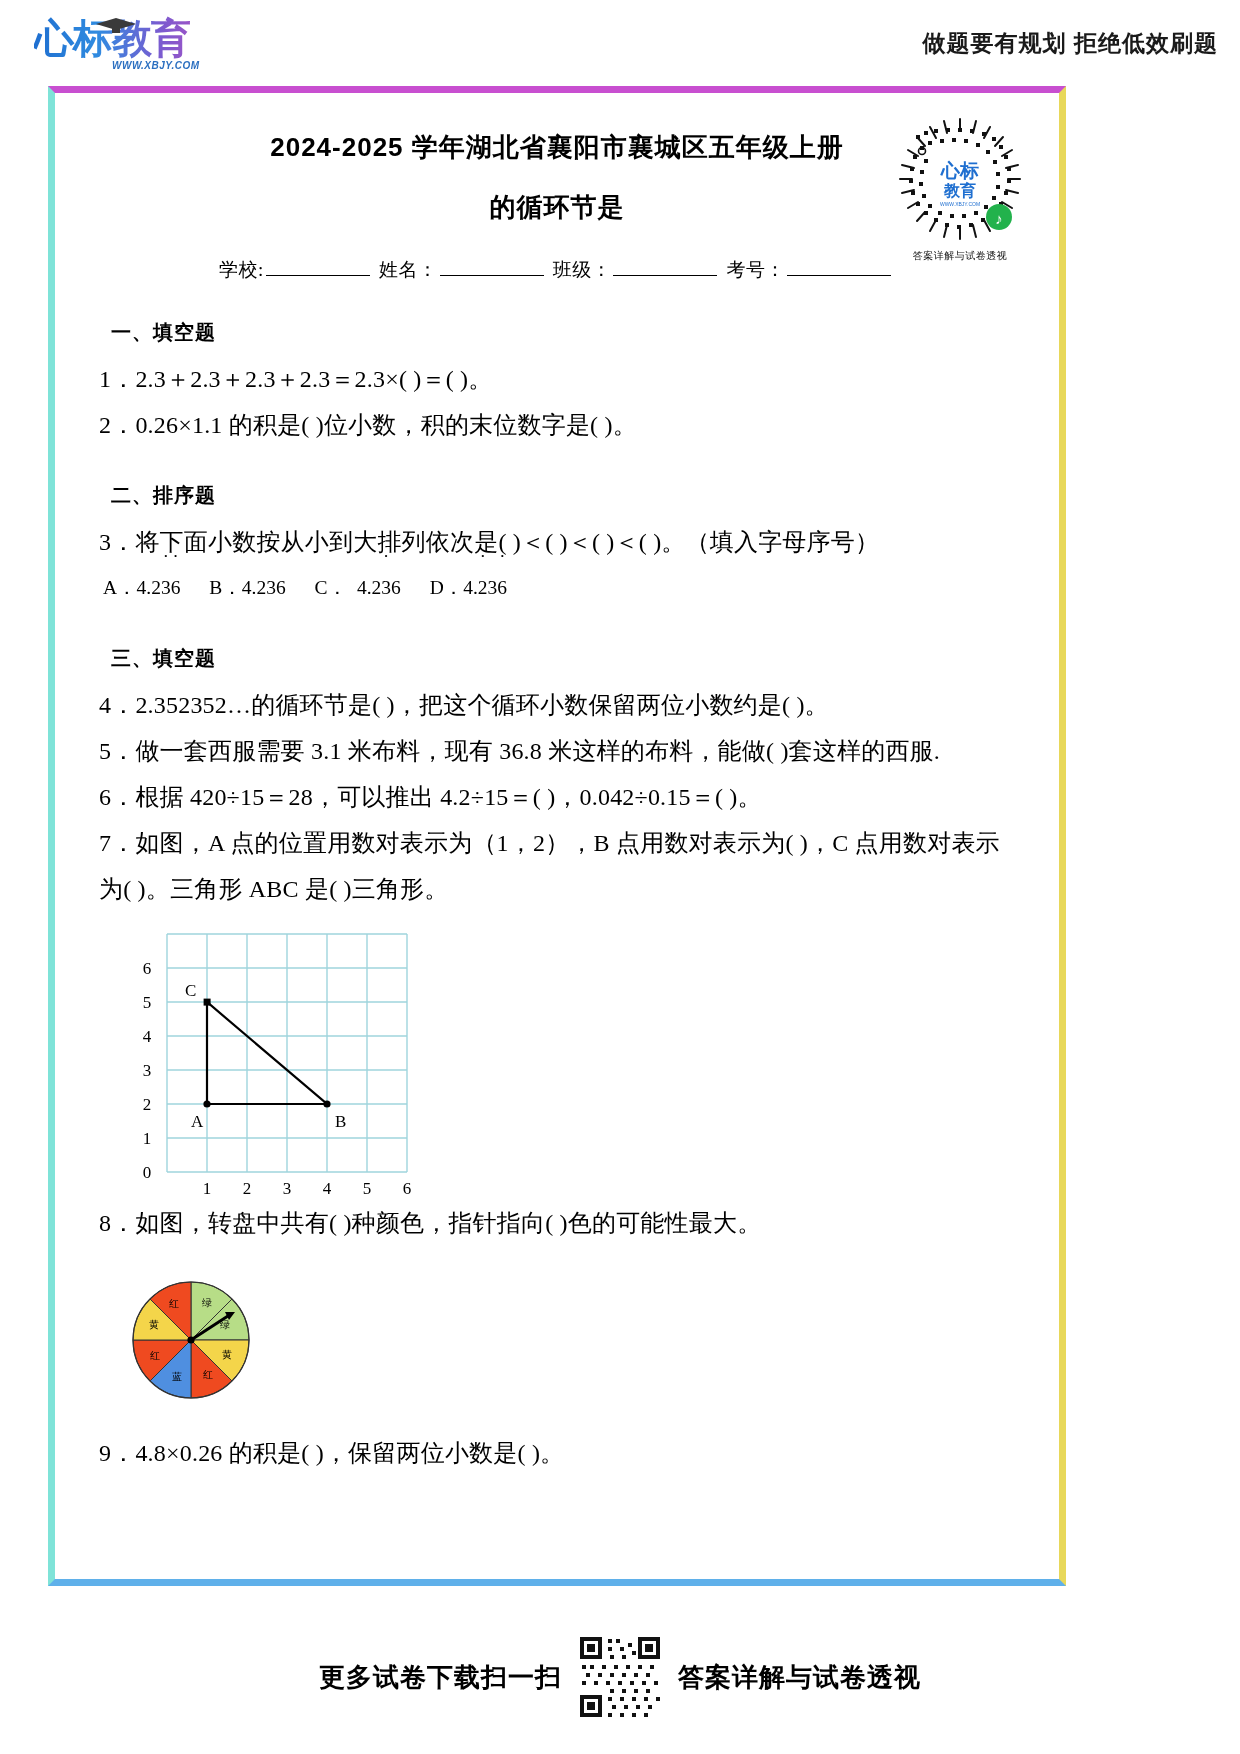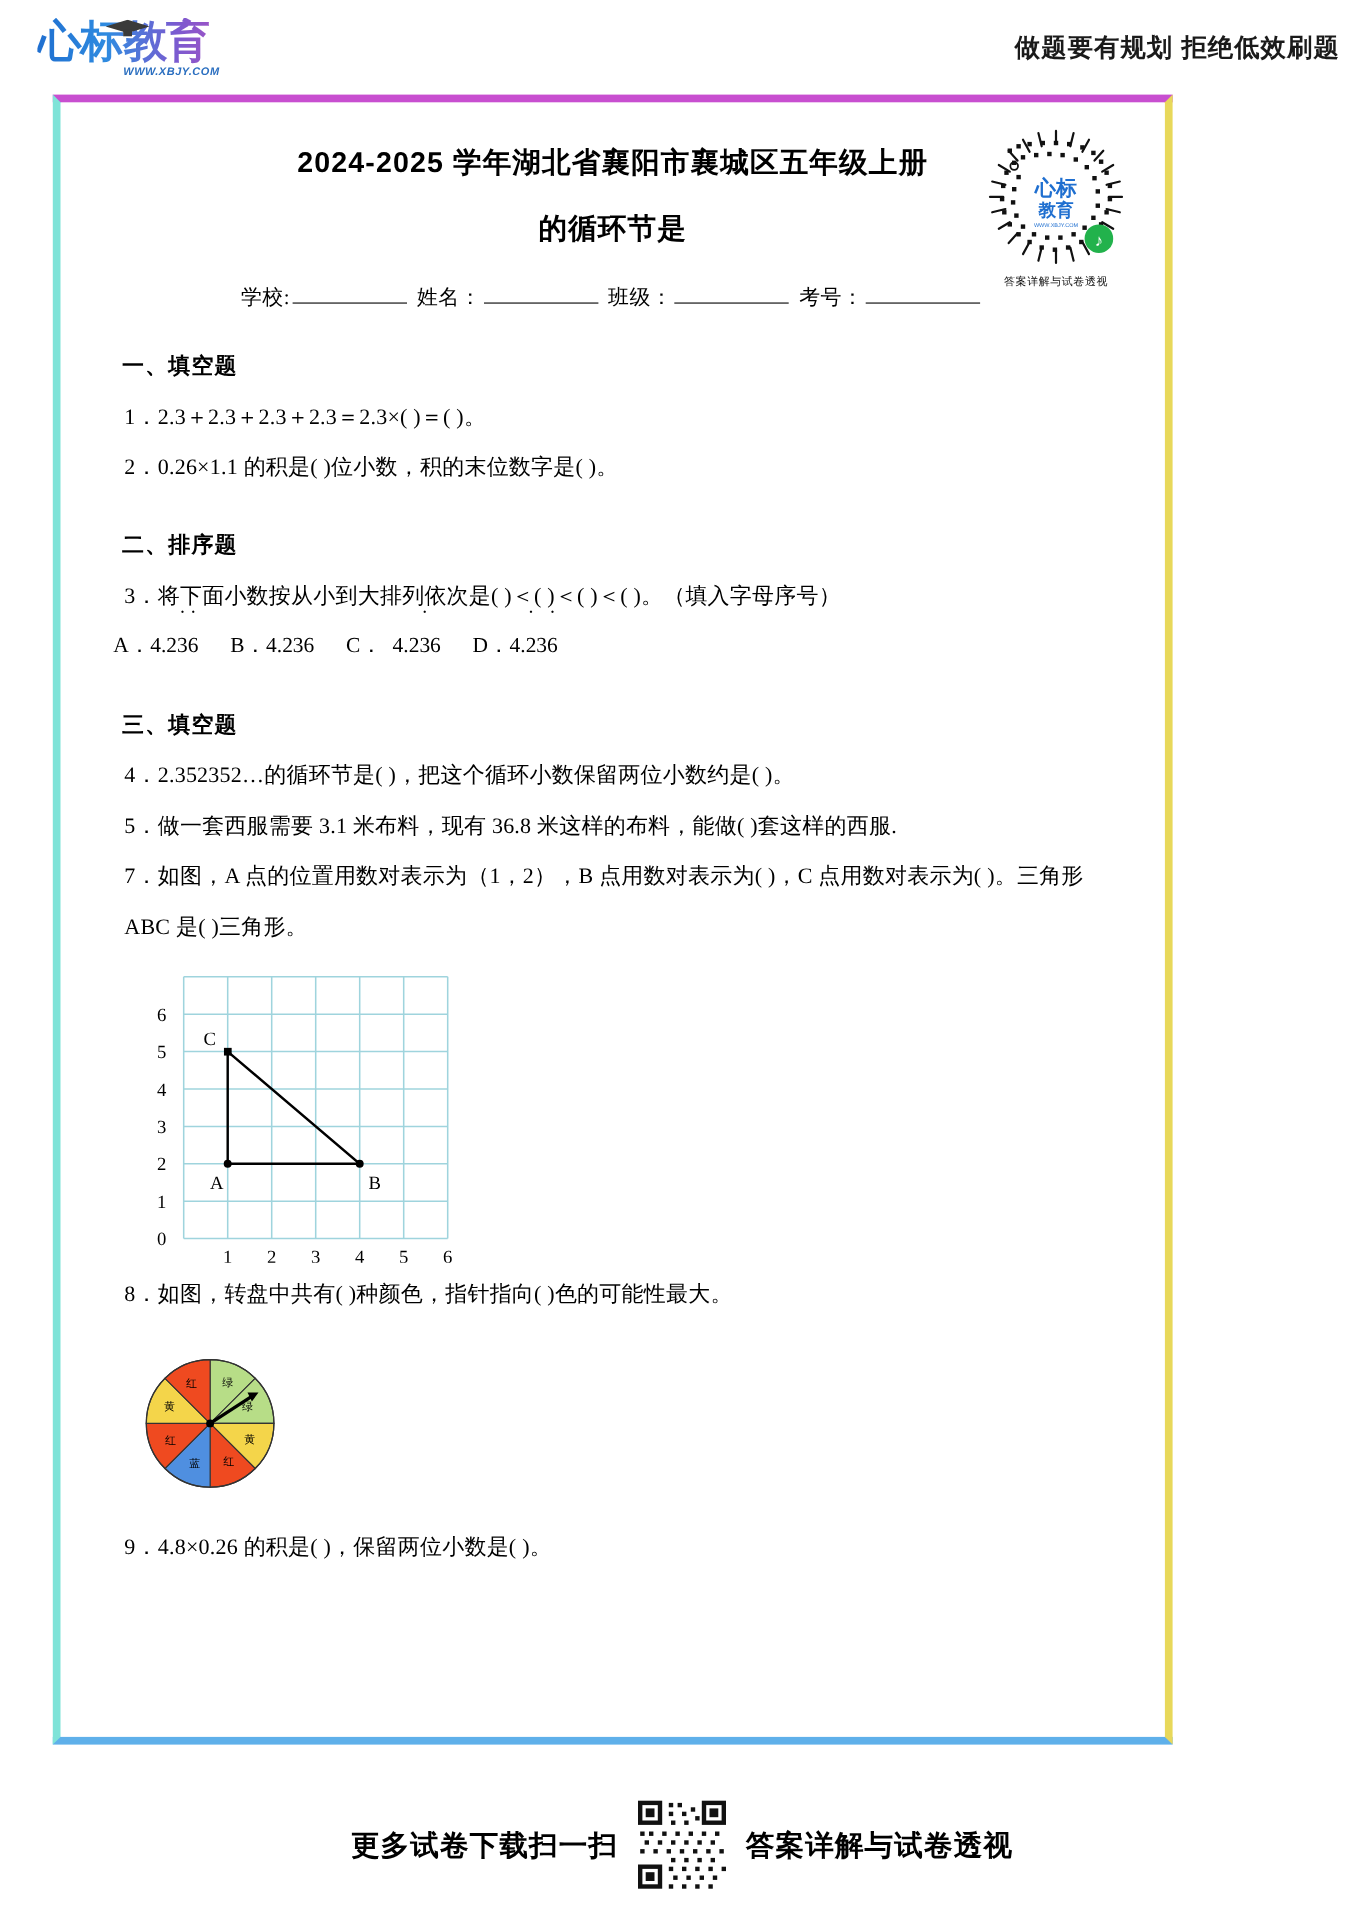--- a/index.html
+++ b/index.html
@@ -143,23 +143,23 @@
   .content { margin-top: 36px; }
   .section-head {
     font-family: "Liberation Sans", sans-serif;
     font-weight: bold;
     font-size: 20px;
     letter-spacing: 1px;
     margin: 0 0 10px 18px;
   }
   .section-gap { height: 34px; }
   .q {
-    font-size: 20px;
+    font-size: 24px;
     line-height: 46px;
-    margin-left: 20px;
+    margin-left: 6px;
     letter-spacing: 0.2px;
     white-space: nowrap;
   }
   .q.wrap { white-space: normal; }
 
   
   .opt-line { font-size: 19.5px; line-height: 46px; margin-left: 10px; }
   .opt { margin-right: 24px; white-space: nowrap; }
   .dotnum { position: relative; display: inline-block; }
   .dotnum .d {
@@ -339,20 +339,21 @@
         <span class="opt"><span>B．</span><span class="dotnum"><span>4.</span><span class="d">2</span><span class="d">3</span><span class="d">6</span></span></span>
         <span class="opt"><span>C．</span>&nbsp;&nbsp;<span class="dotnum"><span>4.</span><span class="d">2</span><span class="d rep">3</span><span class="d">6</span></span></span>
         <span class="opt"><span>D．</span><span class="dotnum"><span>4.</span><span class="d rep">2</span><span class="d">3</span><span class="d rep">6</span></span></span>
       </div>
 
       <div class="section-gap"></div>
 
       <div class="section-head">三、填空题</div>
       <div class="q">4．2.352352…的循环节是(            )，把这个循环小数保留两位小数约是(            )。</div>
       <div class="q">5．做一套西服需要 3.1 米布料，现有 36.8 米这样的布料，能做(        )套这样的西服.</div>
+      <div class="q">6．根据 420÷15＝28，可以推出 4.2÷15＝(            )，0.042÷0.15＝(            )。</div>
       <div class="q wrap">7．如图，A 点的位置用数对表示为（1，2），B 点用数对表示为(            )，C 点用数对表示为(            )。三角形 ABC 是(            )三角形。</div>
 
       <div class="fig-grid">
         <svg width="300" height="270" viewBox="0 0 300 270">
           <defs></defs>
 
           <g stroke="#9fd4dd" stroke-width="1.4">
             <line x1="48" y1="10" x2="288" y2="10"></line>
             <line x1="48" y1="44" x2="288" y2="44"></line>
             <line x1="48" y1="78" x2="288" y2="78"></line>

